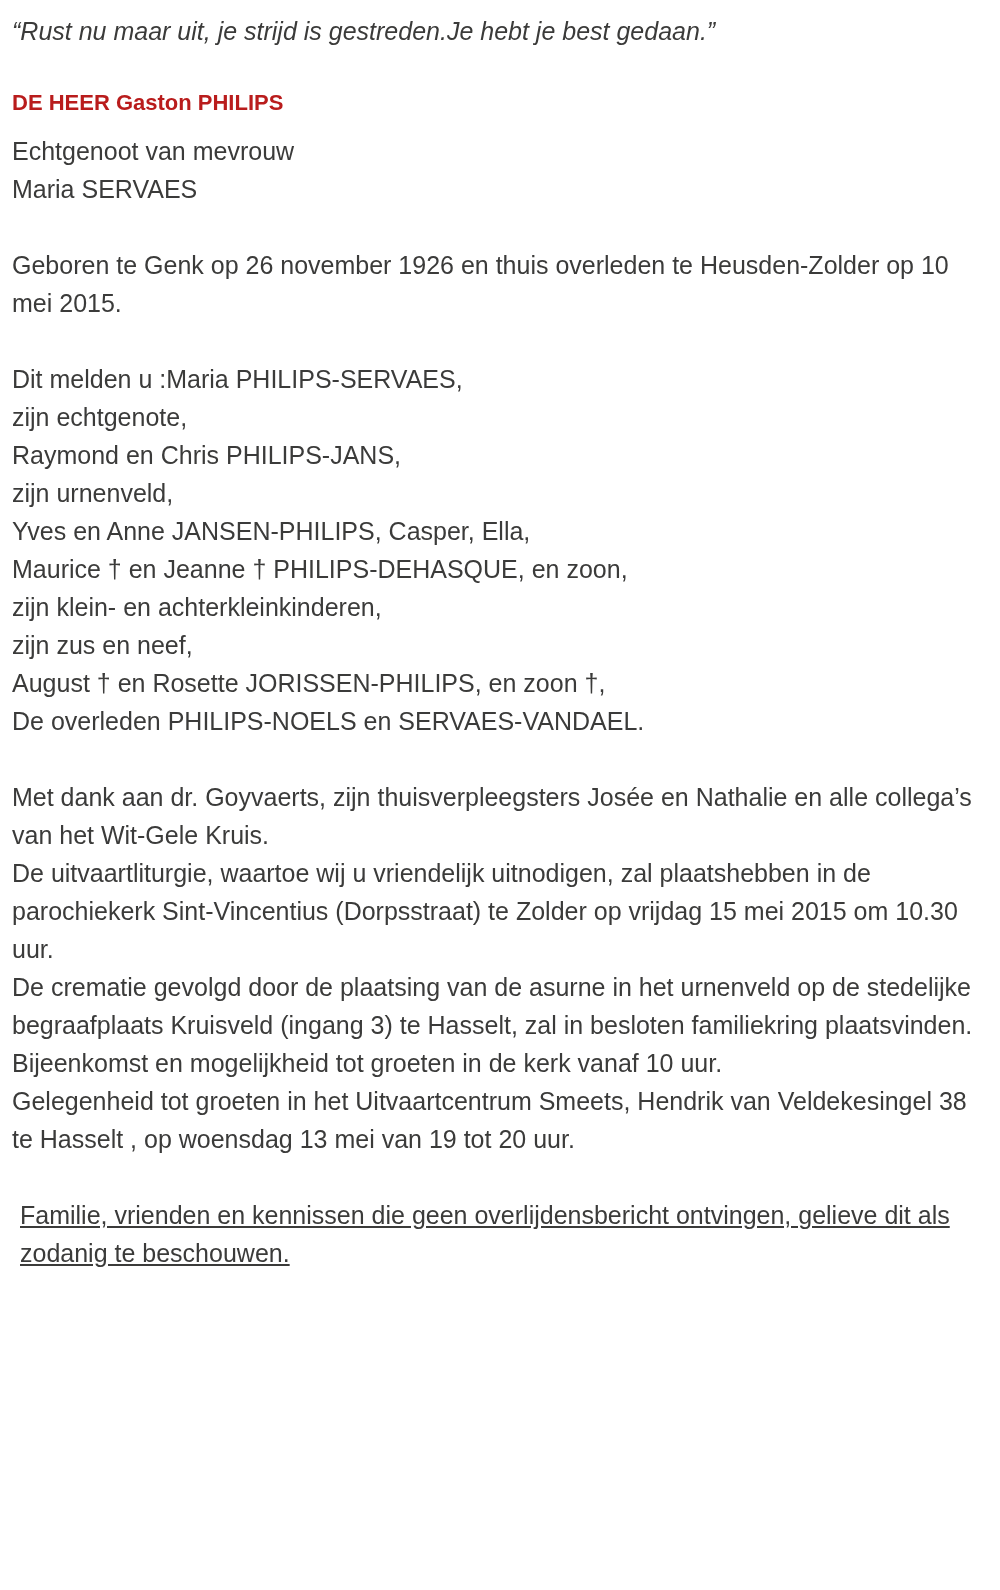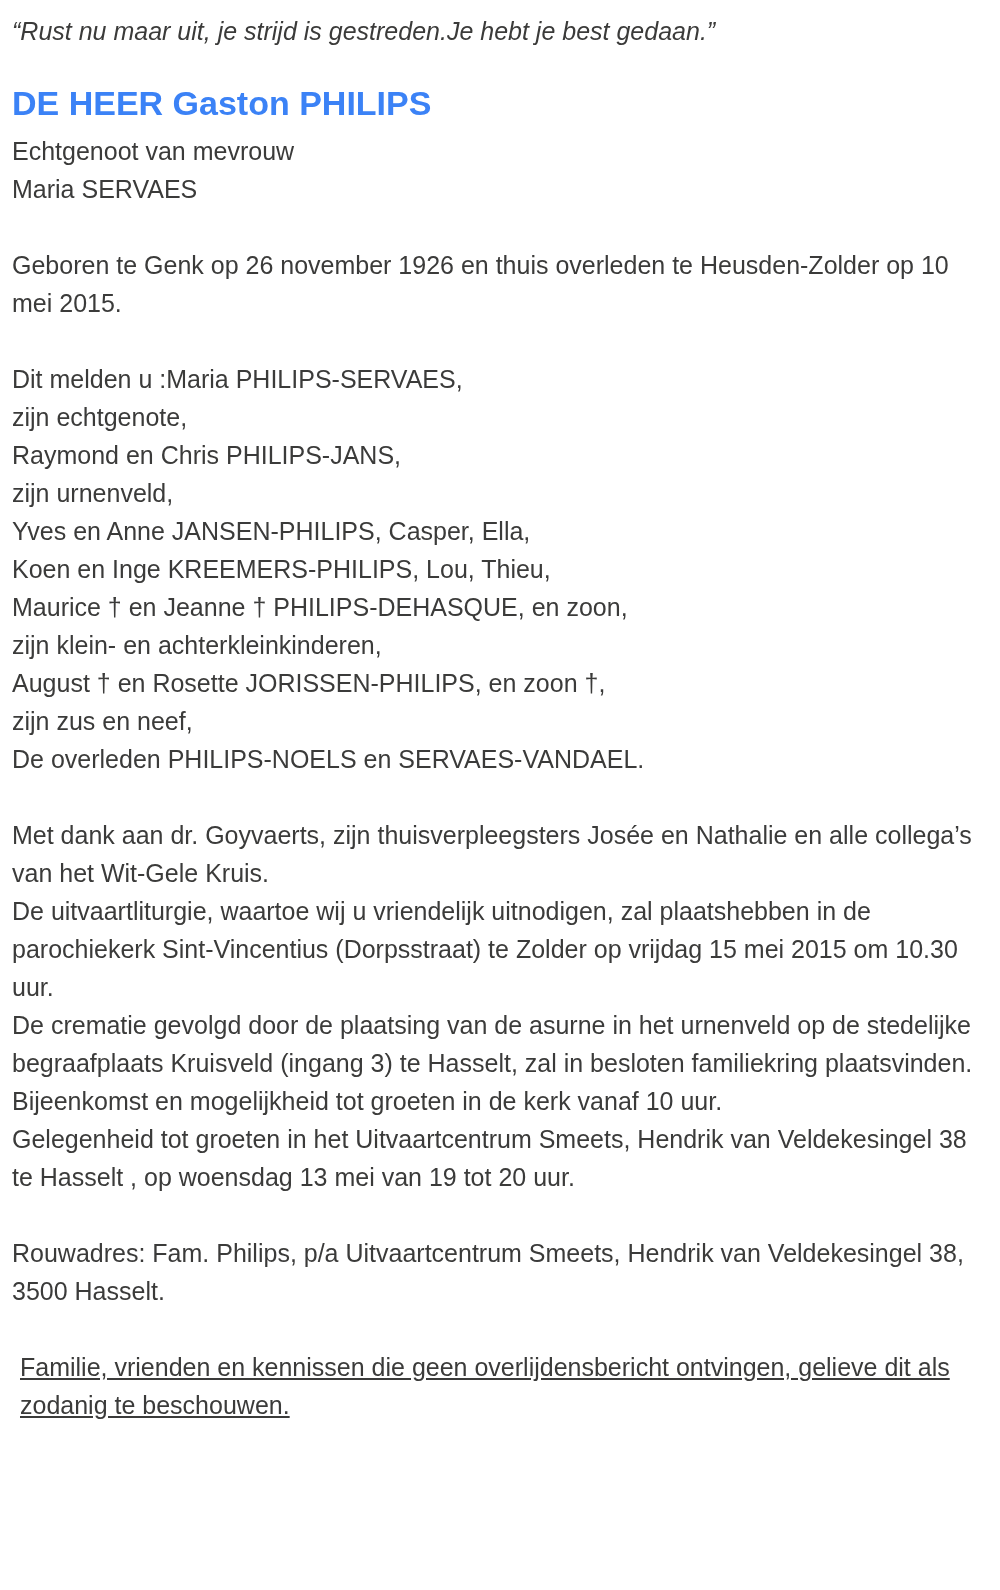--- a/index.html
+++ b/index.html
@@ -18,24 +18,24 @@
     padding: 12px 22px 40px 12px;
     box-sizing: border-box;
   }
   .quote {
     font-size: 25px;
     line-height: 38px;
     margin: 0 0 30px 0;
     font-style: italic;
   }
   .title {
-    font-size: 34px;
+    font-size: 22px;
     line-height: 46px;
     font-weight: 700;
-    color: #3b82f6;
+    color: #b91c1c;
     margin: 0 0 6px 0;
   }
   .line {
     font-size: 25px;
     line-height: 38px;
   }
   .para {
     font-size: 25px;
     line-height: 38px;
     margin: 0;
@@ -64,37 +64,33 @@
   <div class="block">
     <p class="para">Geboren te Genk op 26 november 1926 en thuis overleden te Heusden-Zolder op 10 mei 2015.</p>
   </div>
 
   <div class="block">
     <div class="line">Dit melden u :Maria PHILIPS-SERVAES,</div>
     <div class="line">zijn echtgenote,</div>
     <div class="line">Raymond en Chris PHILIPS-JANS,</div>
     <div class="line">zijn urnenveld,</div>
     <div class="line">Yves en Anne JANSEN-PHILIPS, Casper, Ella,</div>
-    <div class="line">Koen en Inge KREEMERS-PHILIPS, Lou, Thieu,</div>
     <div class="line">Maurice † en Jeanne † PHILIPS-DEHASQUE, en zoon,</div>
     <div class="line">zijn klein- en achterkleinkinderen,</div>
+    <div class="line">zijn zus en neef,</div>
     <div class="line">August † en Rosette JORISSEN-PHILIPS, en zoon †,</div>
-    <div class="line">zijn zus en neef,</div>
     <div class="line">De overleden PHILIPS-NOELS en SERVAES-VANDAEL.</div>
   </div>
 
   <div class="block">
     <p class="para">Met dank aan dr. Goyvaerts, zijn thuisverpleegsters Josée en Nathalie en alle collega’s van het Wit-Gele Kruis.</p>
     <p class="para">De uitvaartliturgie, waartoe wij u vriendelijk uitnodigen, zal plaatshebben in de parochiekerk Sint-Vincentius (Dorpsstraat) te Zolder op vrijdag 15 mei 2015 om 10.30 uur.</p>
     <p class="para">De crematie gevolgd door de plaatsing van de asurne in het urnenveld op de stedelijke begraafplaats Kruisveld (ingang 3) te Hasselt, zal in besloten familiekring plaatsvinden.</p>
     <p class="para">Bijeenkomst en mogelijkheid tot groeten in de kerk vanaf 10 uur.</p>
     <p class="para">Gelegenheid tot groeten in het Uitvaartcentrum Smeets, Hendrik van Veldekesingel 38 te Hasselt , op woensdag 13 mei van 19 tot 20 uur.</p>
   </div>
 
-  <div class="block">
-    <p class="para">Rouwadres: Fam. Philips, p/a Uitvaartcentrum Smeets, Hendrik van Veldekesingel 38, 3500 Hasselt.</p>
-  </div>
 
   <div class="block block-last">
     <p class="para">Familie, vrienden en kennissen die geen overlijdensbericht ontvingen, gelieve dit als zodanig te beschouwen.</p>
   </div>
 
 </div>
 
 </body></html>

